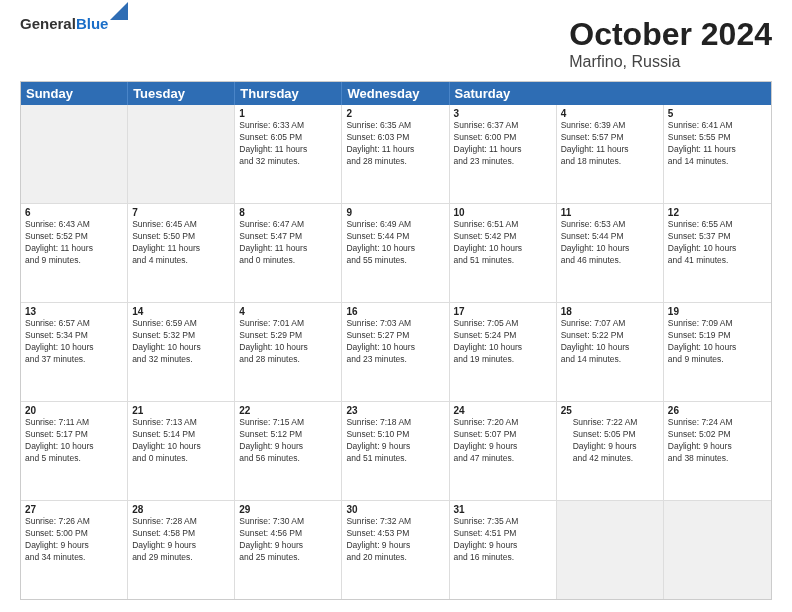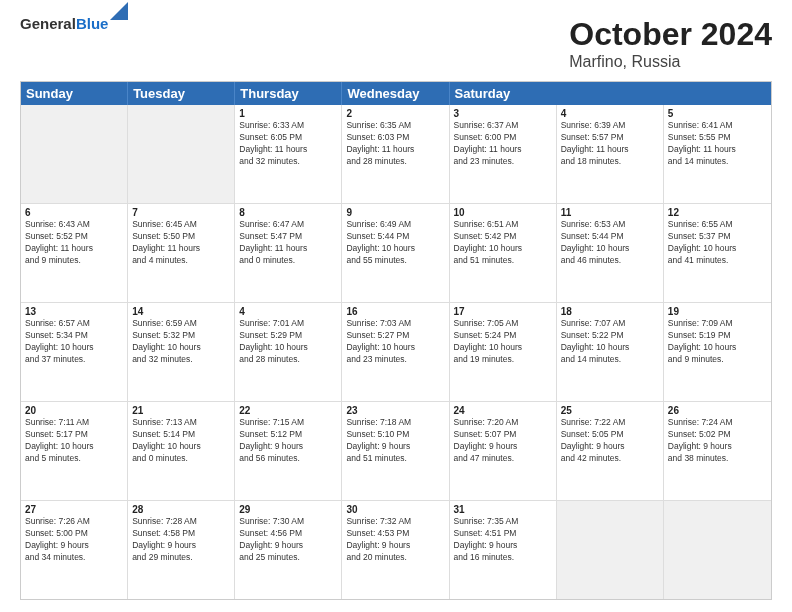--- a/index.html
+++ b/index.html
@@ -318,21 +318,21 @@
           </div>
           <div class="cal-cell">
             <div class="day-num">24</div>
             <div class="day-info" style="white-space: pre-line;">Sunrise: 7:20 AM
 Sunset: 5:07 PM
 Daylight: 9 hours
 and 47 minutes.</div>
           </div>
           <div class="cal-cell">
             <div class="day-num">25</div>
-            <div class="day-info" style="white-space: pre-line;">Sunrise: 7:22 AM
+            <div class="day-info" style="white-space: pre-line; margin-left: 12px;">Sunrise: 7:22 AM
 Sunset: 5:05 PM
 Daylight: 9 hours
 and 42 minutes.</div>
           </div>
           <div class="cal-cell">
             <div class="day-num">26</div>
             <div class="day-info" style="white-space: pre-line;">Sunrise: 7:24 AM
 Sunset: 5:02 PM
 Daylight: 9 hours
 and 38 minutes.</div>

